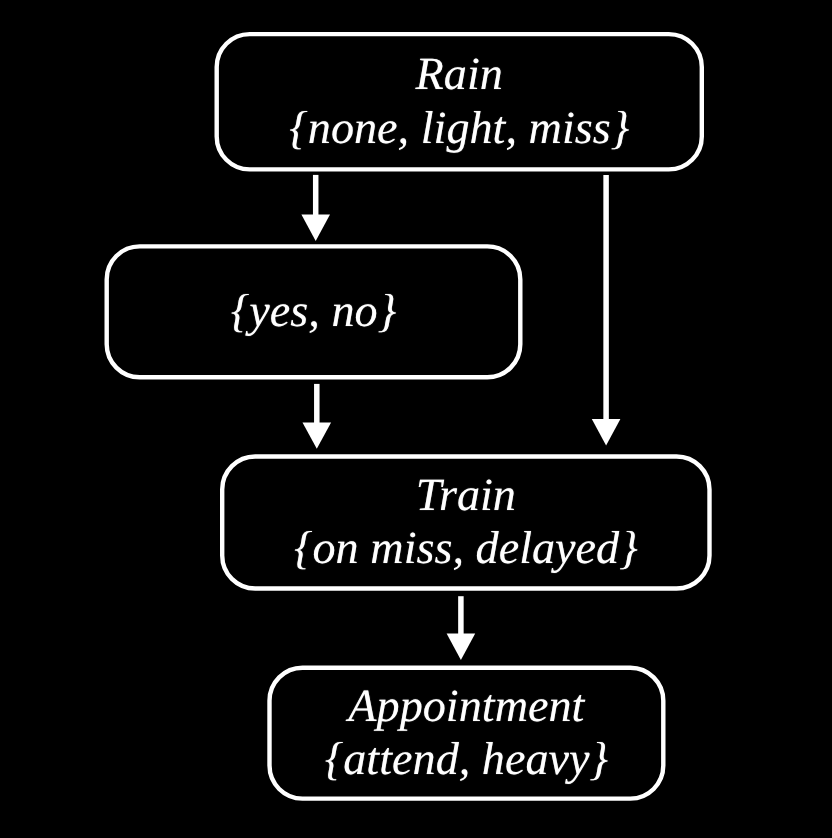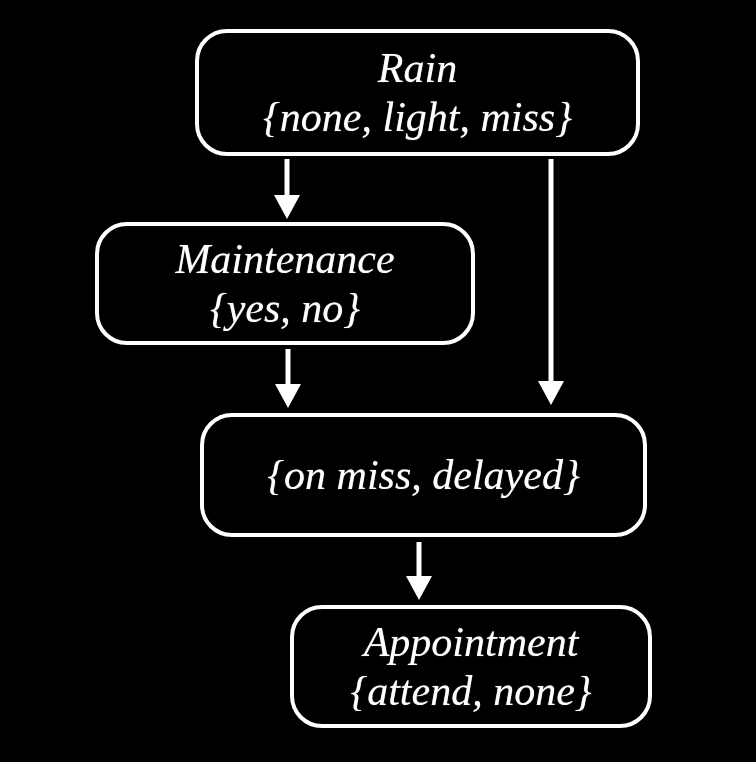--- a/index.html
+++ b/index.html
@@ -28,21 +28,21 @@
     justify-content: center;
     text-align: center;
     font-style: italic;
     font-size: 42px;
     line-height: 1.15;
     text-shadow: 0 0 1px rgba(255,255,255,0.6);
   }
   #node-rain        { left: 195px; top:  29px; width: 445px; height: 127px; }
   #node-maintenance { left:  95px; top: 222px; width: 380px; height: 123px; }
   #node-train       { left: 200px; top: 413px; width: 447px; height: 124px; }
-  #node-appointment { left: 243px; top: 605px; width: 362px; height: 123px; margin-left: 47px; }
+  #node-appointment { left: 243px; top: 605px; width: 362px; height: 123px; }
   .edges-layer {
     position: absolute;
     left: 0; top: 0;
     width: 756px;
     height: 762px;
     pointer-events: none;
   }
   .edge-line {
     stroke: #ffffff;
     stroke-width: 5;
@@ -74,26 +74,26 @@
       <polygon class="edge-head" points="406,576 432,576 419,600"></polygon>
     </g>
   </svg>
 
   <div class="node" id="node-rain">
     <span class="node-label">Rain</span>
     <span class="node-values">{none, light, miss}</span>
   </div>
 
   <div class="node" id="node-maintenance">
-    <span class="node-label">Maintenance</span>
     <span class="node-values">{yes, no}</span>
   </div>
 
   <div class="node" id="node-train">
+    <span class="node-label">Train</span>
     <span class="node-values">{on miss, delayed}</span>
   </div>
 
   <div class="node" id="node-appointment">
     <span class="node-label">Appointment</span>
-    <span class="node-values">{attend, none}</span>
+    <span class="node-values">{attend, heavy}</span>
   </div>
 
 </div>
 
 </body></html>

